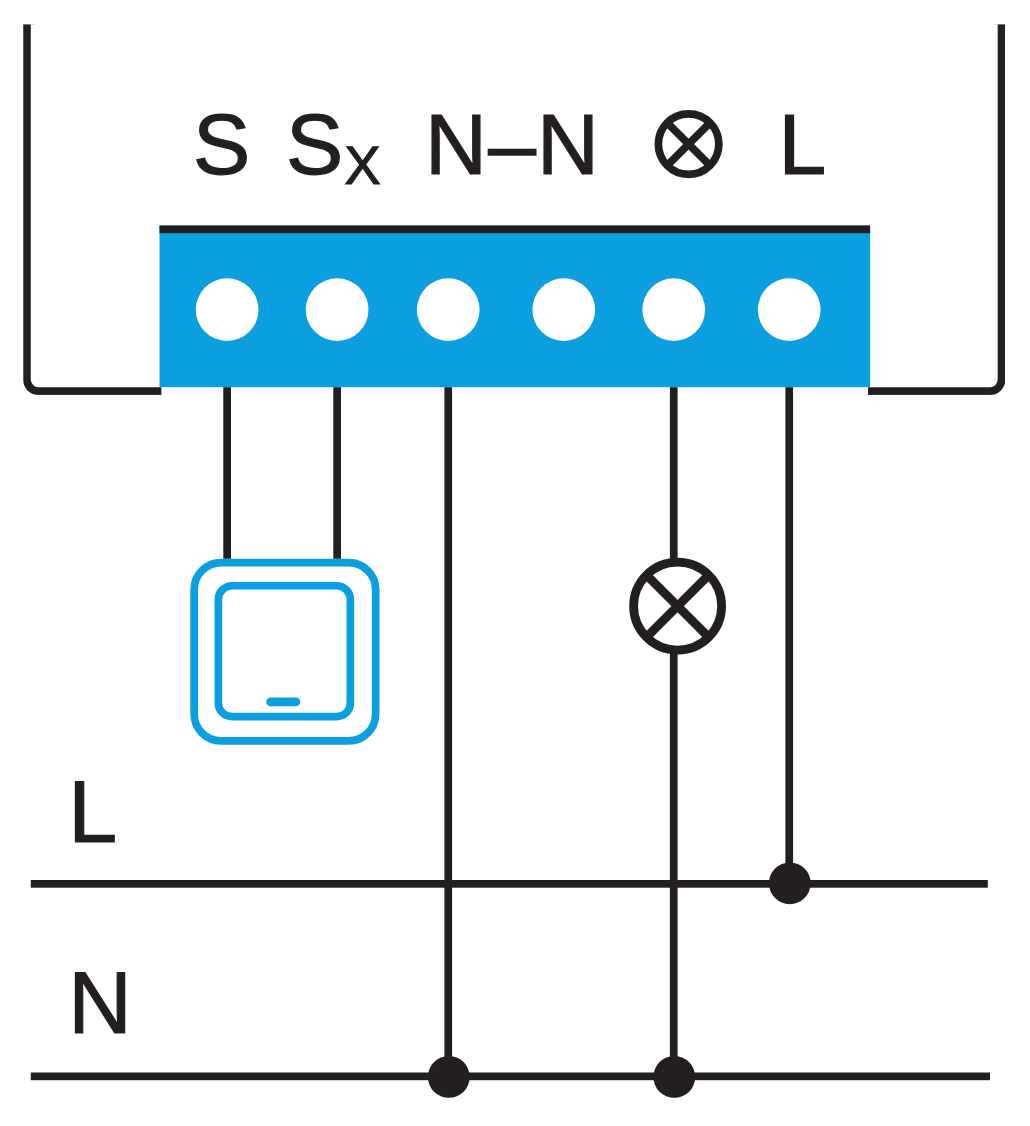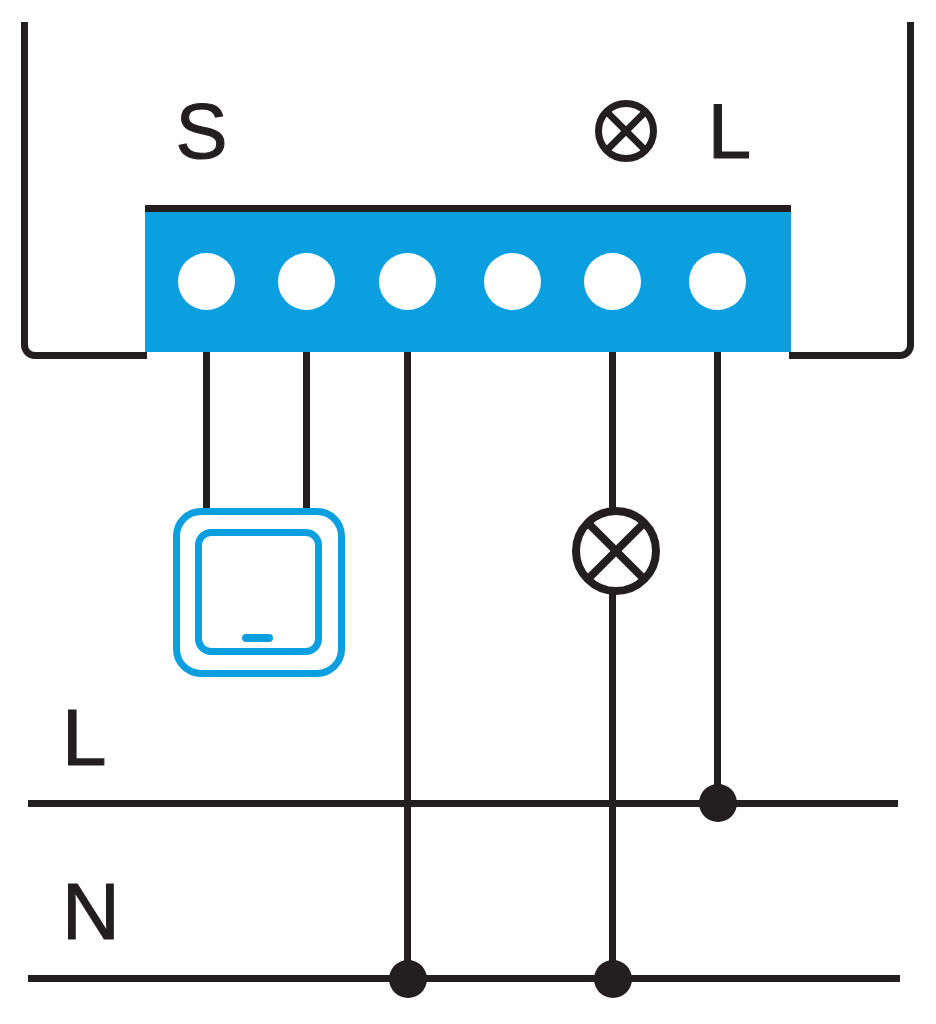--- a/index.html
+++ b/index.html
@@ -54,20 +54,22 @@
 </style>
 </head>
 <body>
 
 <div class="stage">
 
   <div class="enc enc-left"></div>
   <div class="enc enc-right"></div>
 
   <div class="tlabel" style="left:202px"><span>S</span></div>
+  <div class="tlabel" style="left:303px"><span>S</span><span class="sub">X</span></div>
+  <div class="tlabel" style="left:466px">N–N</div>
   <svg class="lamp-small" viewBox="0 0 80 80">
     <circle class="stroke" cx="40" cy="40" r="27.5" fill="none" stroke-width="7"></circle>
     <line class="stroke" x1="20.6" y1="20.6" x2="59.4" y2="59.4" stroke-width="7"></line>
     <line class="stroke" x1="20.6" y1="59.4" x2="59.4" y2="20.6" stroke-width="7"></line>
   </svg>
   <div class="tlabel" style="left:730px">L</div>
 
   <div class="block">
     <div class="hole" style="left:33px"></div>
     <div class="hole" style="left:133px"></div>

